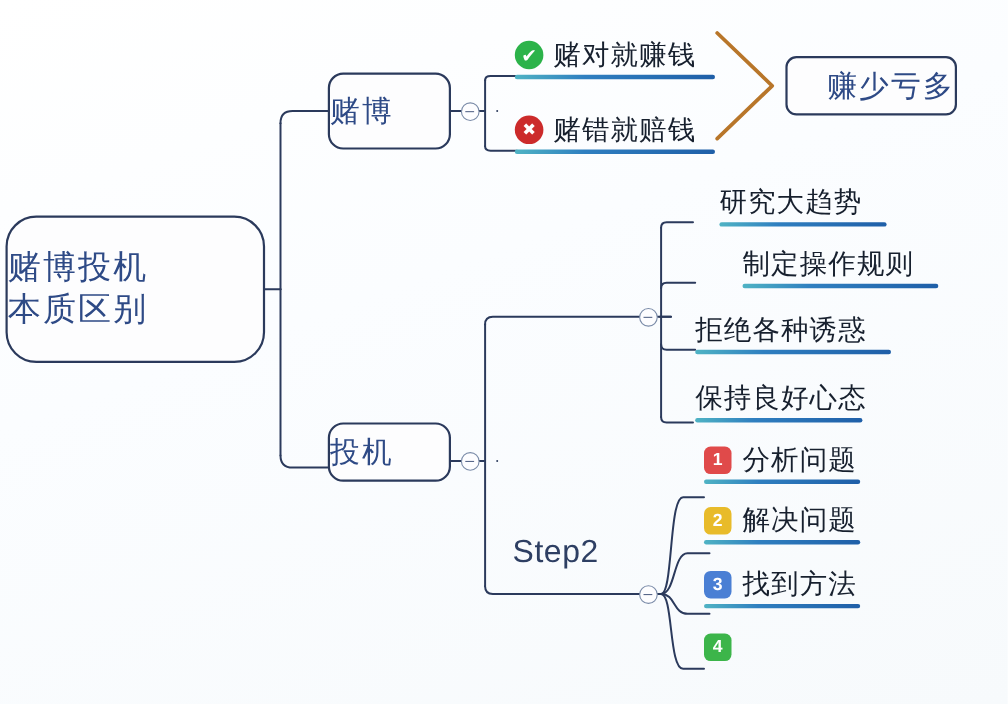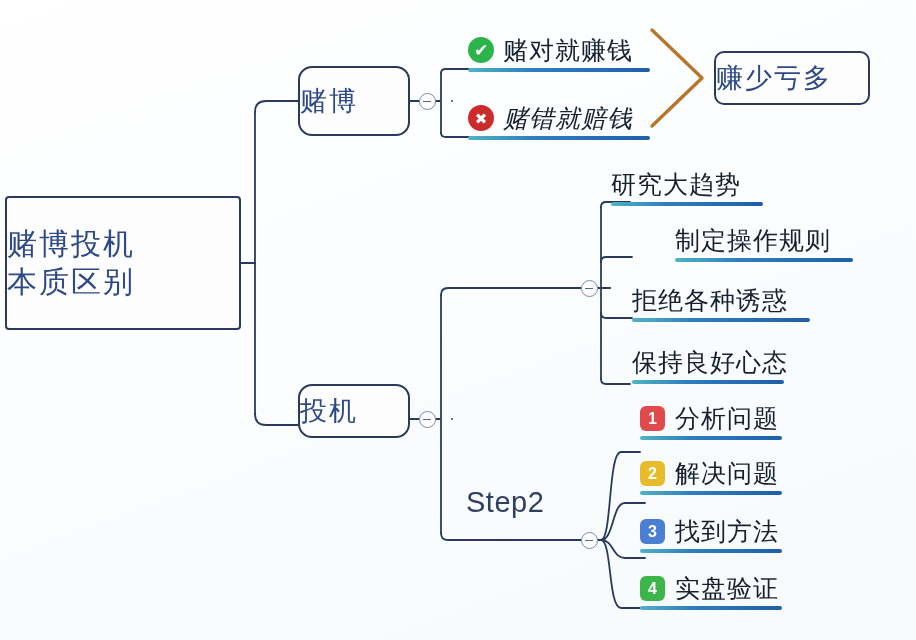--- a/index.html
+++ b/index.html
@@ -41,21 +41,21 @@
     text-align: center;
     color: #2e4a86;
     line-height: 1.28;
     white-space: pre;
   }
   #root-node {
     left: 5px; top: 196px;
     width: 236px; height: 134px;
     font-size: 30px;
     letter-spacing: 2px;
-    border-radius: 4px;
+    border-radius: 28px;
   }
   #node-gamble {
     left: 298px; top: 66px;
     width: 112px; height: 70px;
     font-size: 27px;
     letter-spacing: 2px;
   }
   #node-speculate {
     left: 298px; top: 384px;
     width: 112px; height: 54px;
@@ -138,21 +138,21 @@
   #callout-box {
     position: absolute;
     left: 714px; top: 51px;
     width: 156px; height: 54px;
     box-sizing: border-box;
     border: 2px solid #2b3a5c;
     border-radius: 10px;
     background: #fdfdfe;
     display: flex;
     align-items: center;
-    justify-content: flex-start;
+    justify-content: flex-end;
     color: #2e4a86;
     font-size: 27px;
     letter-spacing: 2px;
     white-space: nowrap;
   }
 </style>
 </head>
 <body>
 
 <div id="canvas">
@@ -208,38 +208,38 @@
   <div class="leaf" style="left:468px; top:37px;">
     <span class="badge-circle" style="background:#2cb34a;">✔</span>
     <span style="position:relative;">
       <span class="leaf-text">赌对就赚钱</span>
       <span class="leaf-underline" style="width:182px; left:-35px;"></span>
     </span>
   </div>
 
   <div class="leaf" style="left:468px; top:105px;">
     <span class="badge-circle" style="background:#cc2b2b; font-size:15px;">✖</span>
-    <span style="position:relative;font-style:italic;">
+    <span style="position:relative;">
       <span class="leaf-text">赌错就赔钱</span>
       <span class="leaf-underline" style="width:182px; left:-35px;"></span>
     </span>
   </div>
 
   <div id="callout-box">
     <span>赚少亏多</span>
   </div>
 
   <div class="node-box" id="node-speculate">
     <span>投机</span>
   </div>
   <div class="collapse-btn" style="left:419px; top:411px;"></div>
 
   <div class="collapse-btn" style="left:581px; top:280px;"></div>
 
-  <div class="leaf" style="left:611px; top:172px;">
+  <div class="leaf" style="left:654px; top:172px;">
     <span style="position:relative;">
       <span class="leaf-text">研究大趋势</span>
       <span class="leaf-underline" style="width:152px;"></span>
     </span>
   </div>
 
   <div class="leaf" style="left:632px; top:228px;">
     <span style="position:relative;margin-left:43px;">
       <span class="leaf-text">制定操作规则</span>
       <span class="leaf-underline" style="width:178px;"></span>
@@ -282,19 +282,15 @@
   <div class="leaf" style="left:640px; top:519px;">
     <span class="badge-square" style="background:#4a7fd4;">3</span>
     <span style="position:relative;">
       <span class="leaf-text">找到方法</span>
       <span class="leaf-underline" style="width:142px; left:-35px;"></span>
     </span>
   </div>
 
   <div class="leaf" style="left:640px; top:576px;">
     <span class="badge-square" style="background:#3cb54a;">4</span>
-    <span style="position:relative;">
-      <span class="leaf-text">实盘验证</span>
-      <span class="leaf-underline" style="width:142px; left:-35px;"></span>
-    </span>
   </div>
 
 </div>
 
 </body></html>

